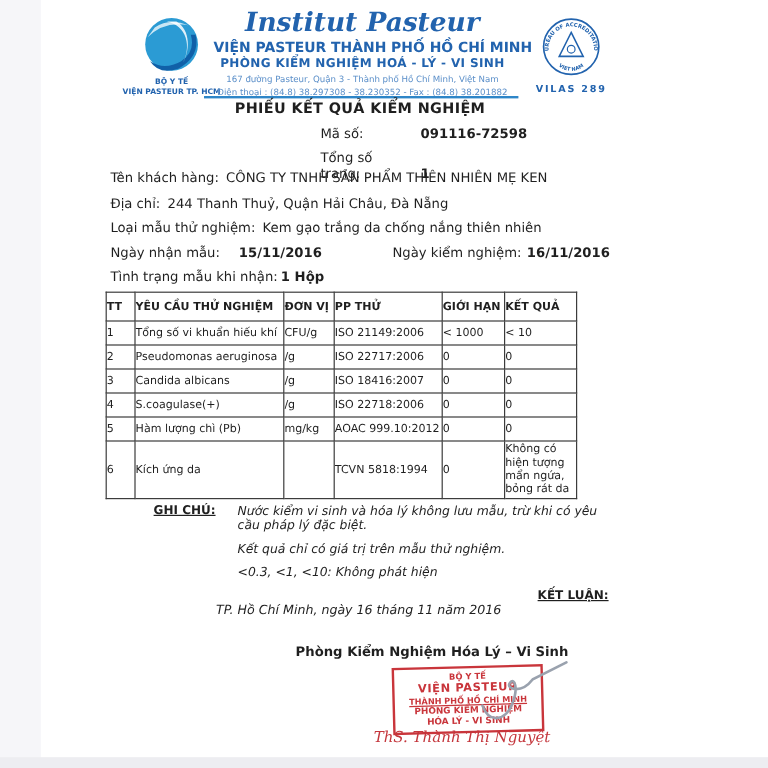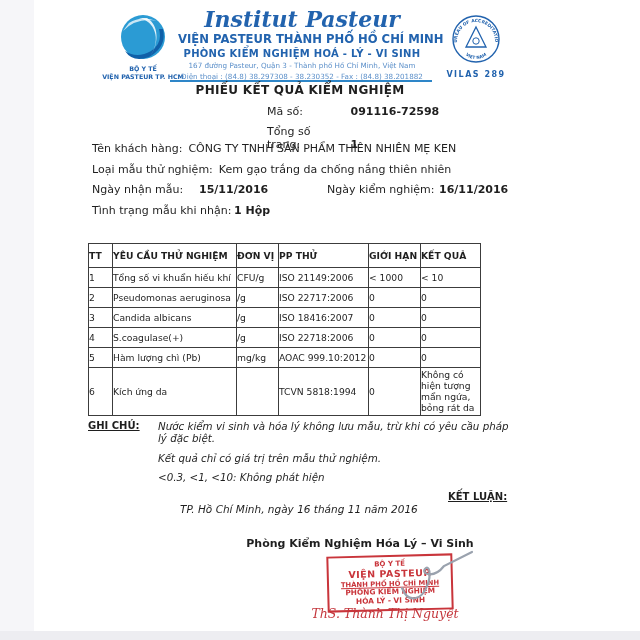--- a/index.html
+++ b/index.html
@@ -48,21 +48,21 @@
     vertical-align:middle; white-space:nowrap; overflow:hidden;
   }
   .results th { font-weight:bold; height:24px; }
   .results td { height:20px; }
   .results tr.tall td { height:46px; }
   .results td.wrap { white-space:normal; line-height:1.18; }
   .c { text-align:left; }
 
   
   .notes { left:88px; top:420px; width:430px; font-size:10.3px; }
-  .note-row { display:flex; margin-bottom:7.5px; }
+  .note-row { display:flex; margin-bottom:7.5px;margin-left:40px; }
   .note-label { display:inline-block; width:70px; flex:none; font-weight:bold; text-decoration:underline; font-size:10px; }
   .note-text { font-style:italic; }
   .note-text.plain { font-style:normal; }
   .conclusion { margin-top:4px;justify-content:flex-end; }
 
   
   .date-line { left:180px; top:503px; width:360px; text-align:left; font-style:italic; font-size:10.5px; }
   .dept-line { left:180px; top:537px; width:360px; text-align:center; font-weight:bold; font-size:11px; }
   .stamp {
     left:327px; top:555px; width:126px; padding:3px 2px;
@@ -139,20 +139,25 @@
     </div>
   </div>
 
   <div class="abs info">
     <div class="info-row">
       <span>Tên khách hàng:</span>
         <span class="gap"></span>
       <span>CÔNG TY TNHH SẢN PHẨM THIÊN NHIÊN MẸ KEN</span>
     </div>
     <div class="info-row">
+      <span>Địa chỉ:</span>
+        <span class="gap"></span>
+      <span>244 Thanh Thuỷ, Quận Hải Châu, Đà Nẵng</span>
+    </div>
+    <div class="info-row">
       <span>Loại mẫu thử nghiệm:</span>
         <span class="gap"></span>
       <span>Kem gạo trắng da chống nắng thiên nhiên</span>
     </div>
     <div class="info-row">
       <span class="w107">Ngày nhận mẫu:</span>
       <span class="b w128">15/11/2016</span>
       <span class="w112">Ngày kiểm nghiệm:</span>
       <span class="b">16/11/2016</span>
     </div>

